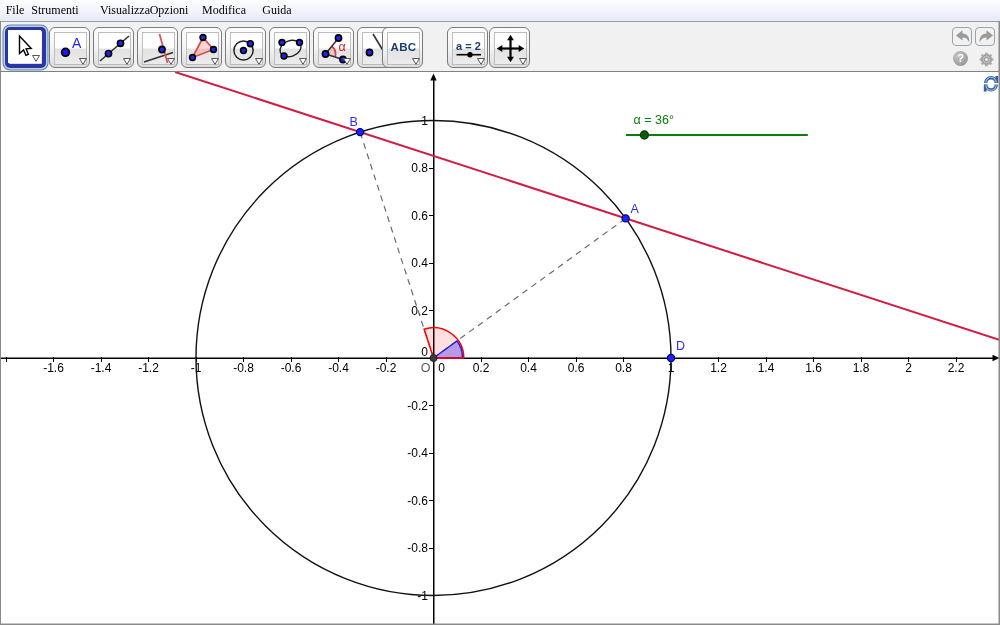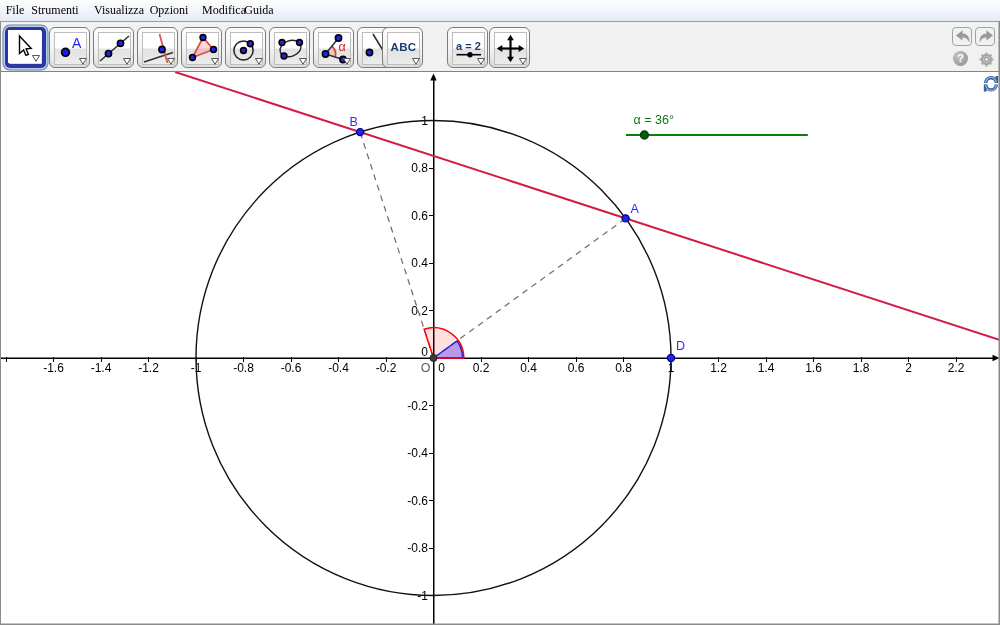--- a/index.html
+++ b/index.html
@@ -24,24 +24,24 @@
      border:1.2px solid #9aa4ac; border-radius:4px; background:#f1f1f1; }
   #canvas { position:absolute; left:0; top:72px; width:1000px; height:553px; background:#fff; }
   #winborder { position:absolute; left:0; top:21px; width:1000px; height:604px;
      box-shadow:inset 1px 0 0 #8a8a8a, inset -1.5px 0 0 #8a8a8a, inset 0 -1.5px 0 #8a8a8a;
      pointer-events:none; z-index:50; }
 </style></head>
 <body>
   <div id="menubar">
     <span style="position:absolute;left:15px;transform:translateX(-50%)">File</span>
     <span style="position:absolute;left:55px;transform:translateX(-50%)">Strumenti</span>
-    <span style="position:absolute;left:119px;transform:translateX(-50%)">Visualizza</span>
+    <span style="position:absolute;left:125px;transform:translateX(-50%)">Visualizza</span>
     <span style="position:absolute;left:169px;transform:translateX(-50%)">Opzioni</span>
     <span style="position:absolute;left:224px;transform:translateX(-50%)">Modifica</span>
-    <span style="position:absolute;left:259px;transform:translateX(-50%)">Guida</span>
+    <span style="position:absolute;left:277px;transform:translateX(-50%)">Guida</span>
   </div>
   <div id="toolbar">
     <div class="tbtn sel" style="left:5px">
       <div class="ticon">
         <svg width="31" height="31">
           <path d="M11.5 6 L11.5 23.5 L15.6 19.9 L17.9 25.4 L20.4 24.3 L18.1 18.9 L23.2 18.5 Z" fill="#fff" stroke="#000" stroke-width="1.4"></path>
         </svg>
       </div>
       <svg class="dd" width="8" height="7">
         <path d="M0.5 0.5 L7.5 0.5 L4 6.3 Z" fill="#fff" stroke="#555" stroke-width="1"></path>

